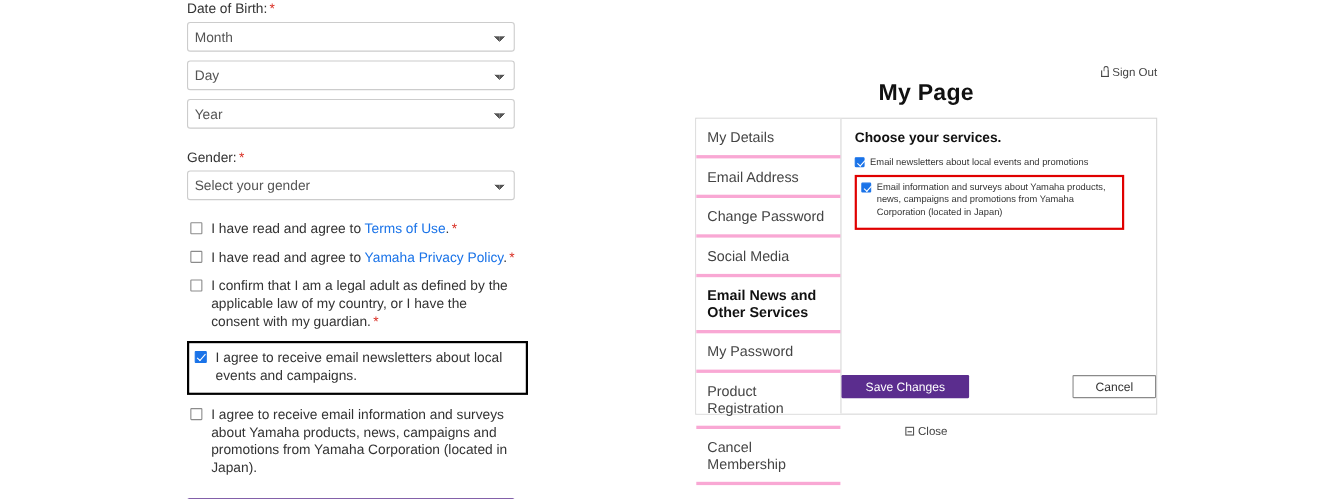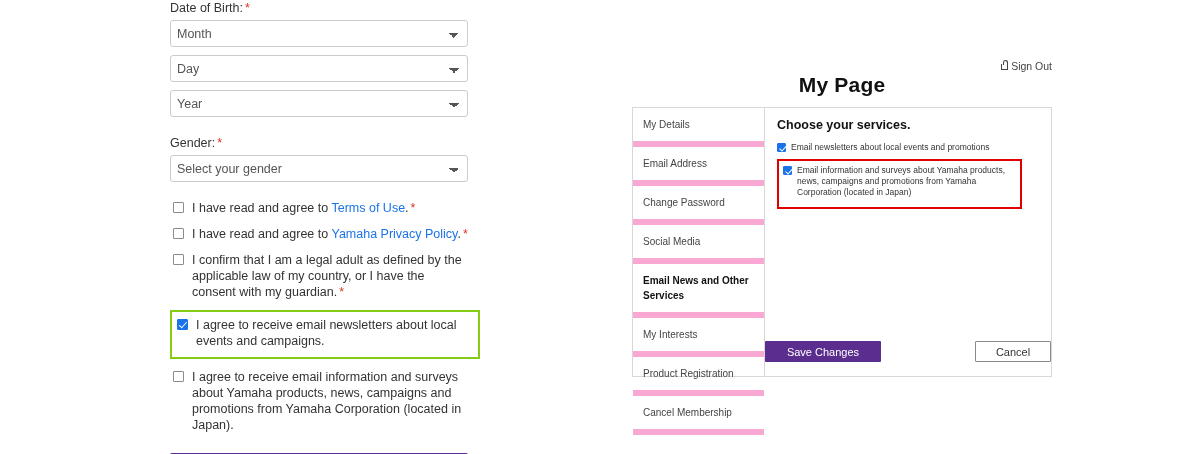--- a/index.html
+++ b/index.html
@@ -92,21 +92,21 @@
     font-size: 12.5px;
     color: #333333;
     line-height: 16px;
     max-width: 300px;
   }
   .check-row .txt a {
     color: #1a73e8;
     text-decoration: none;
   }
   .highlight-box {
-    border: 2px solid #84cc16;
+    border: 2px solid #000000;
     padding: 3px 2px 6px 2px;
     margin-top: 10px;
     margin-bottom: 2px;
     width: 310px;
   }
   .highlight-box .check-row { margin-top: 2px; }
   .submit-btn {
     margin-top: 18px;
     width: 298px;
     height: 30px;
@@ -167,23 +167,23 @@
     background: #ffffff;
     height: 270px;
   }
   .nav-col {
     width: 132px;
     border-right: 1px solid #d7d7d7;
     background: #ffffff;
   }
   .nav-item {
     padding: 9px 10px;
-    font-size: 10px;
+    font-size: 13px;
     color: #444444;
-    border-bottom: 6px solid #f9a8d4;
+    border-bottom: 3px solid #f9a8d4;
     line-height: 15px;
   }
   .nav-item.active {
     font-weight: bold;
     color: #111111;
   }
   .content-col {
     flex: 1;
     padding: 10px 12px;
     position: relative;
@@ -359,21 +359,21 @@
     <div class="mypage-title">My Page</div>
 
     <div class="panel-body">
 
       <div class="nav-col">
         <div class="nav-item">My Details</div>
         <div class="nav-item">Email Address</div>
         <div class="nav-item">Change Password</div>
         <div class="nav-item">Social Media</div>
         <div class="nav-item active">Email News and Other Services</div>
-        <div class="nav-item">My Interests</div>
+        <div class="nav-item">My Password</div>
         <div class="nav-item">Product Registration</div>
         <div class="nav-item">Cancel Membership</div>
       </div>
 
       <div class="content-col">
         <div class="content-title">Choose your services.</div>
 
         <div class="mini-row">
           <span class="mini-box"></span>
           <span class="mini-txt">Email newsletters about local events and promotions</span>
@@ -386,14 +386,18 @@
           </div>
         </div>
 
         <div class="btn-row">
           <button class="save-btn">Save Changes</button>
           <button class="cancel-btn">Cancel</button>
         </div>
       </div>
     </div>
 
+    <div class="close-row">
+      <span class="close-ico"></span>
+      <span>Close</span>
+    </div>
   </div>
 </div>
 
 </body></html>

